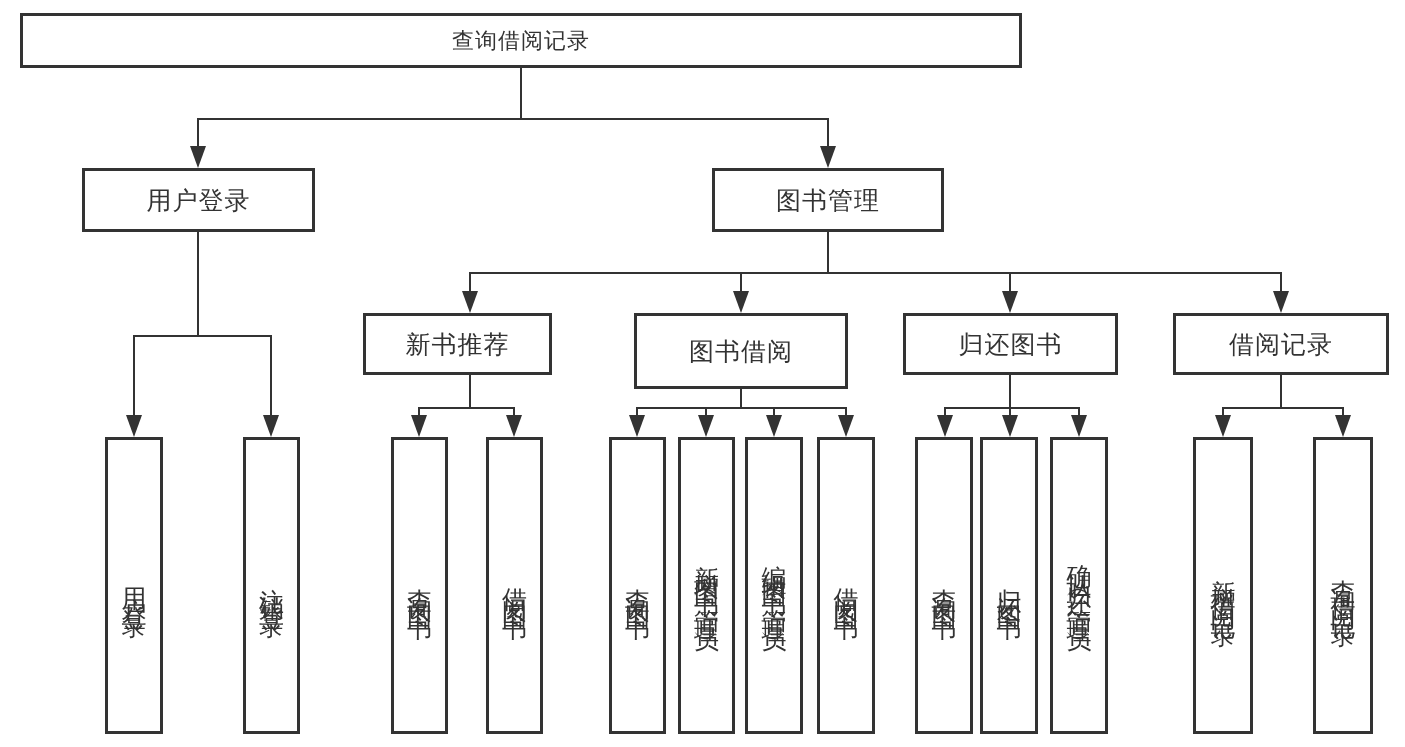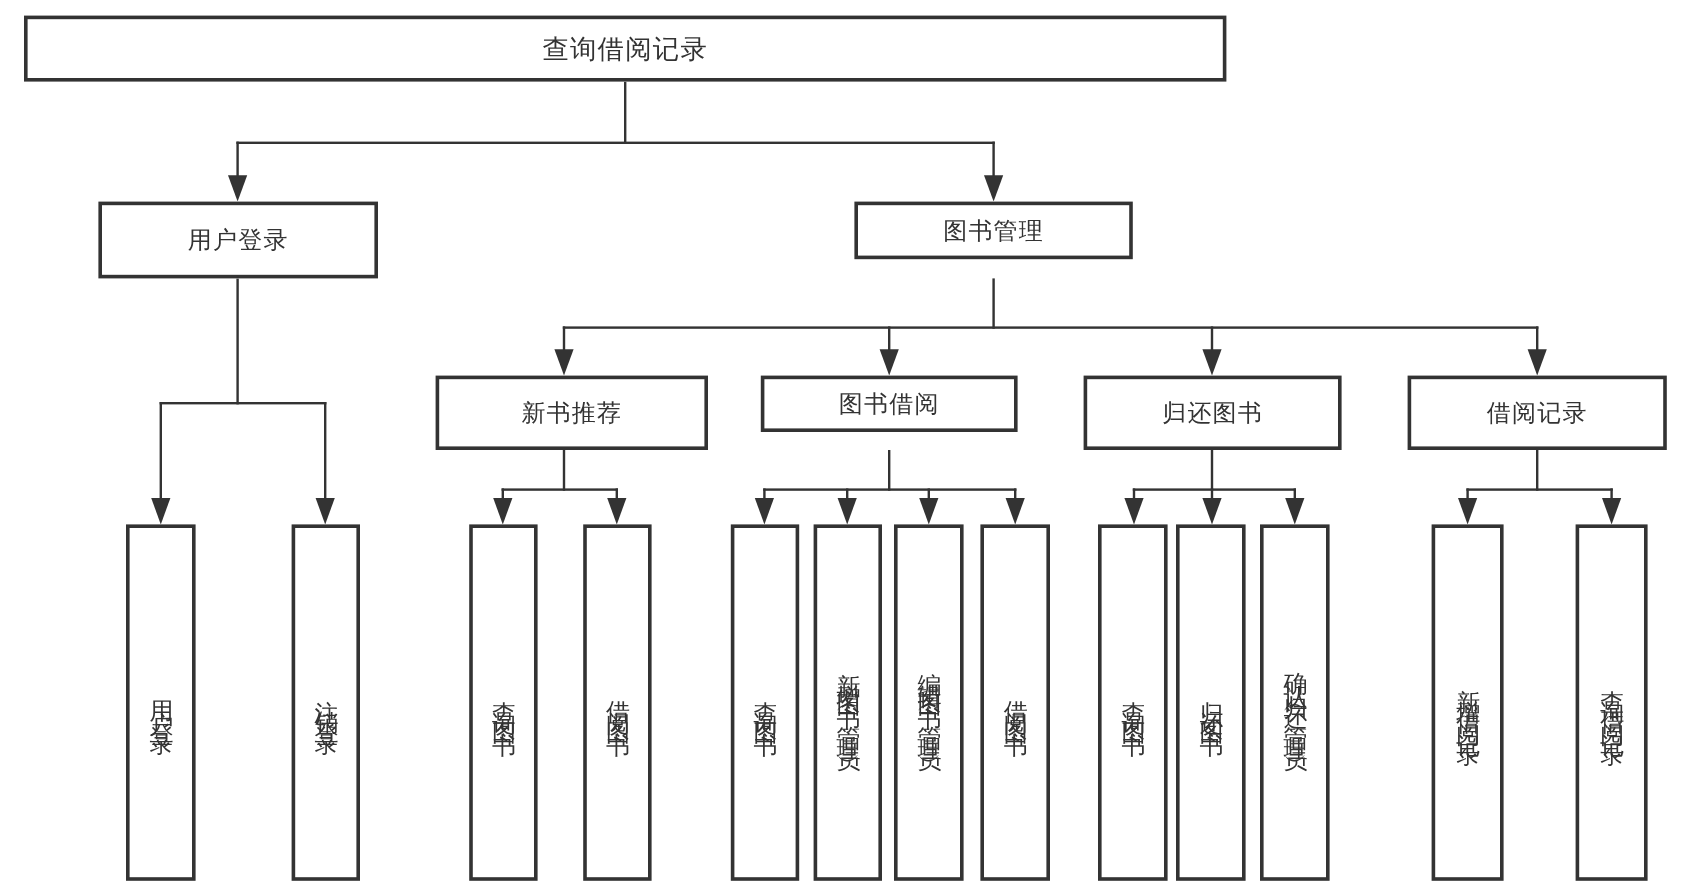--- a/index.html
+++ b/index.html
@@ -20,21 +20,21 @@
     background: #ffffff;
     border: 3px solid #333333;
     box-sizing: border-box;
     display: flex;
     align-items: center;
     justify-content: center;
     color: #333333;
     z-index: 2;
   }
   .node .label {
-    font-size: 20px;
+    font-size: 25px;
     letter-spacing: 1px;
     white-space: nowrap;
   }
   .node.root .label {
     font-size: 22px;
   }
   .node.vertical .label {
     writing-mode: vertical-rl;
     text-orientation: mixed;
     letter-spacing: 9px;
@@ -69,27 +69,27 @@
 </head>
 <body>
 
 <div class="canvas">
 <div class="node horizontal root" style="left: 20px; top: 13px; width: 1002px; height: 55px;">
       <div class="label">查询借阅记录</div>
     </div>
     <div class="node horizontal" style="left: 82px; top: 168px; width: 233px; height: 64px;">
       <div class="label">用户登录</div>
     </div>
-    <div class="node horizontal" style="left: 712px; top: 168px; width: 232px; height: 48px;">
+    <div class="node horizontal" style="left: 712px; top: 168px; width: 232px; height: 64px;">
       <div class="label">图书管理</div>
     </div>
-    <div class="node horizontal" style="left: 363px; top: 313px; width: 227px; height: 62px;">
+    <div class="node horizontal" style="left: 363px; top: 313px; width: 189px; height: 62px;">
       <div class="label">新书推荐</div>
     </div>
-    <div class="node horizontal" style="left: 634px; top: 313px; width: 214px; height: 47px;">
+    <div class="node horizontal" style="left: 634px; top: 313px; width: 214px; height: 76px;">
       <div class="label">图书借阅</div>
     </div>
     <div class="node horizontal" style="left: 903px; top: 313px; width: 215px; height: 62px;">
       <div class="label">归还图书</div>
     </div>
     <div class="node horizontal" style="left: 1173px; top: 313px; width: 216px; height: 62px;">
       <div class="label">借阅记录</div>
     </div>
     <div class="node vertical" style="left: 105px; top: 437px; width: 58px; height: 297px;">
       <div class="label">用户登录</div>

